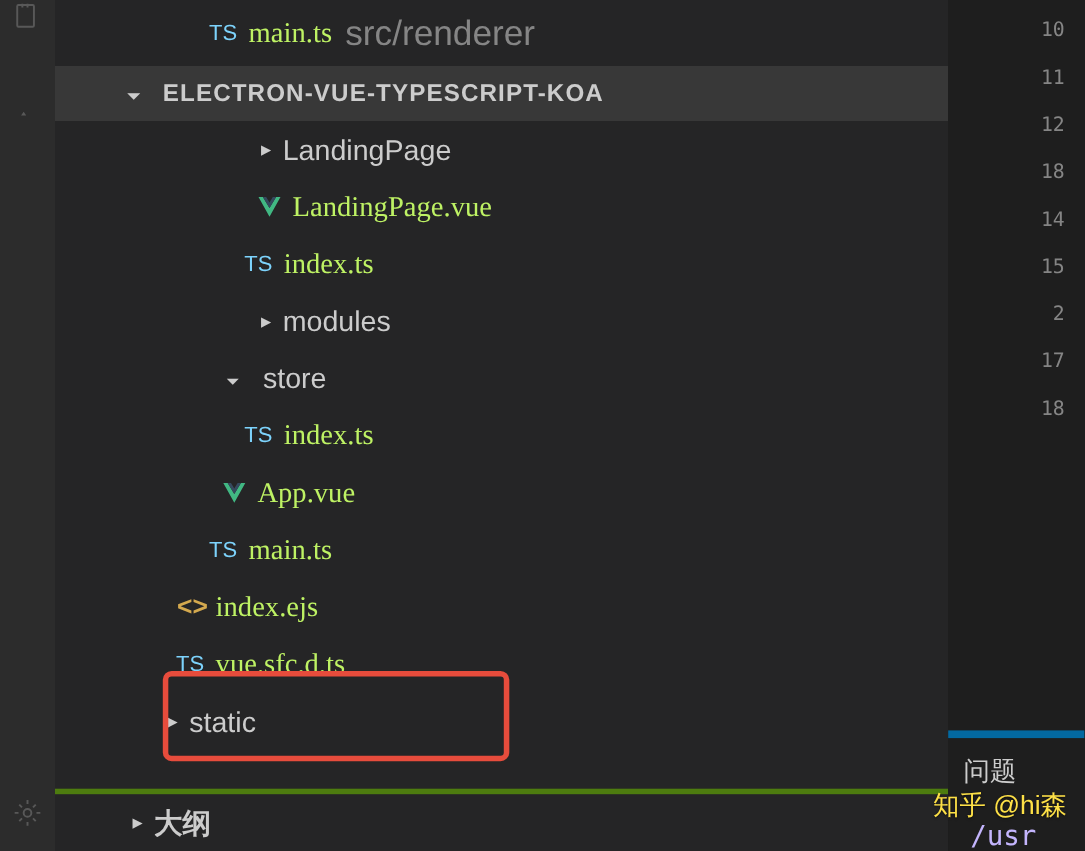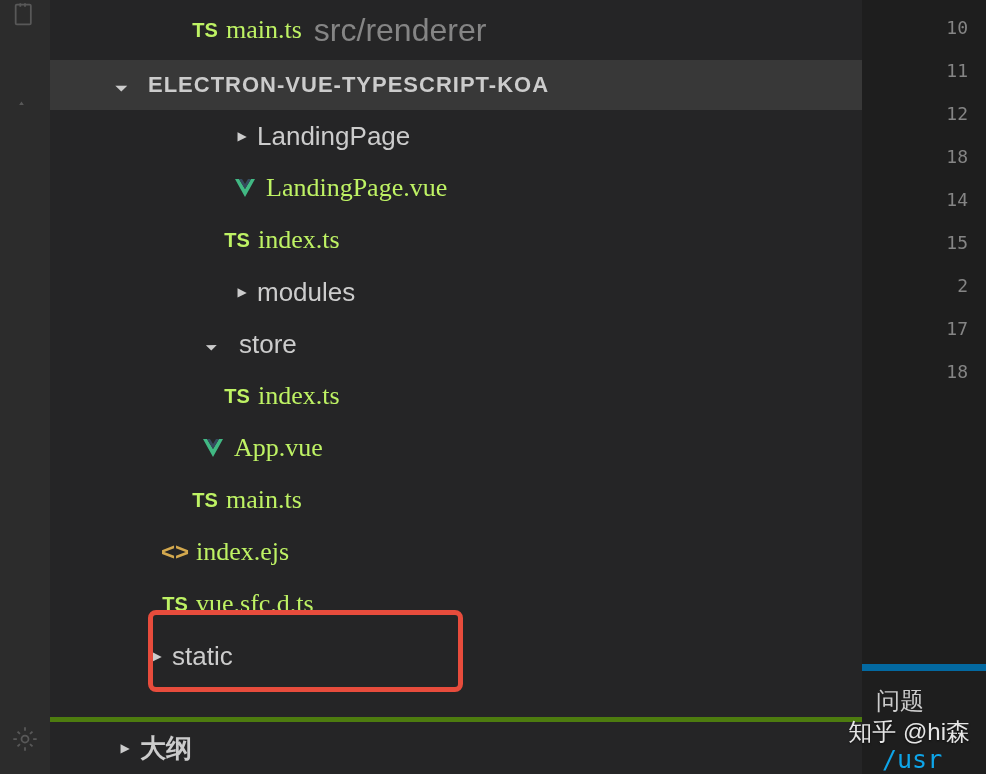--- a/index.html
+++ b/index.html
@@ -86,26 +86,26 @@
     .arrow.down::before {
       content: "◢";
       font-size: 10px;
       transform: rotate(45deg);
     }
     .arrow.right::before {
       content: "▶";
       font-size: 12px;
     }
     .icon-ts {
-      color: #bef264;
-      font-weight: 700;
+      color: #7dd3fc;
+      font-weight: 400;
       font-size: 20px;
       width: 30px;
       display: inline-block;
-      text-align: center;
+      text-align: left;
     }
     .icon-vue {
       color: #41b883;
       width: 30px;
       display: inline-flex;
       align-items: center;
       justify-content: center;
     }
     .icon-vue svg {
       width: 24px;
@@ -165,31 +165,31 @@
     .problems-panel {
       margin-top: auto;
       border-top: 7px solid #0369a1;
       padding: 14px 0 0 14px;
     }
     .problems-tab {
       color: #cccccc;
       font-size: 24px;
     }
     .problem-text {
-      color: #0ea5e9;
+      color: #c4b5fd;
       font-size: 25px;
       font-family: Menlo, Monaco, monospace;
       margin-top: 28px;
       margin-left: 6px;
     }
     .watermark {
       position: absolute;
       bottom: 26px;
       right: 16px;
-      color: #e5e5e5;
+      color: #fde047;
       font-size: 24px;
       text-shadow: 0 1px 2px rgba(0,0,0,0.6);
       z-index: 100;
     }
     .indent-1 { padding-left: 140px; }
     .indent-2 { padding-left: 155px; }
     .indent-3 { padding-left: 185px; }
     .indent-4 { padding-left: 172px; }
     .indent-5 { padding-left: 140px; }
     .indent-6 { padding-left: 110px; }

